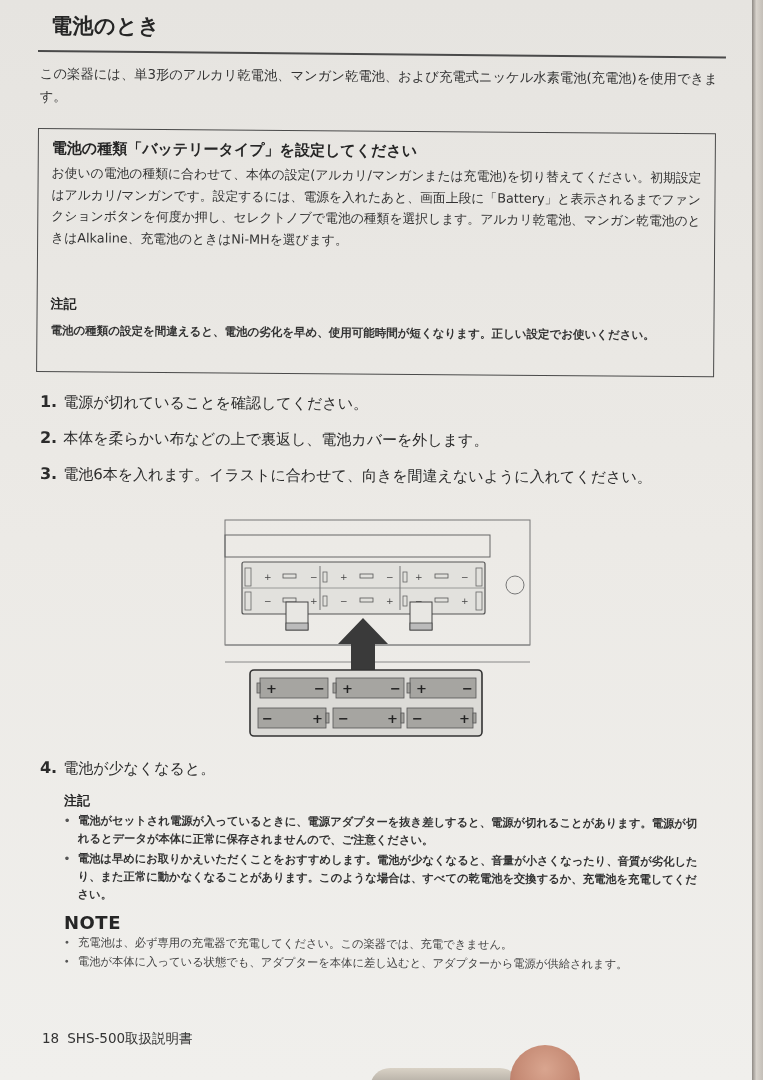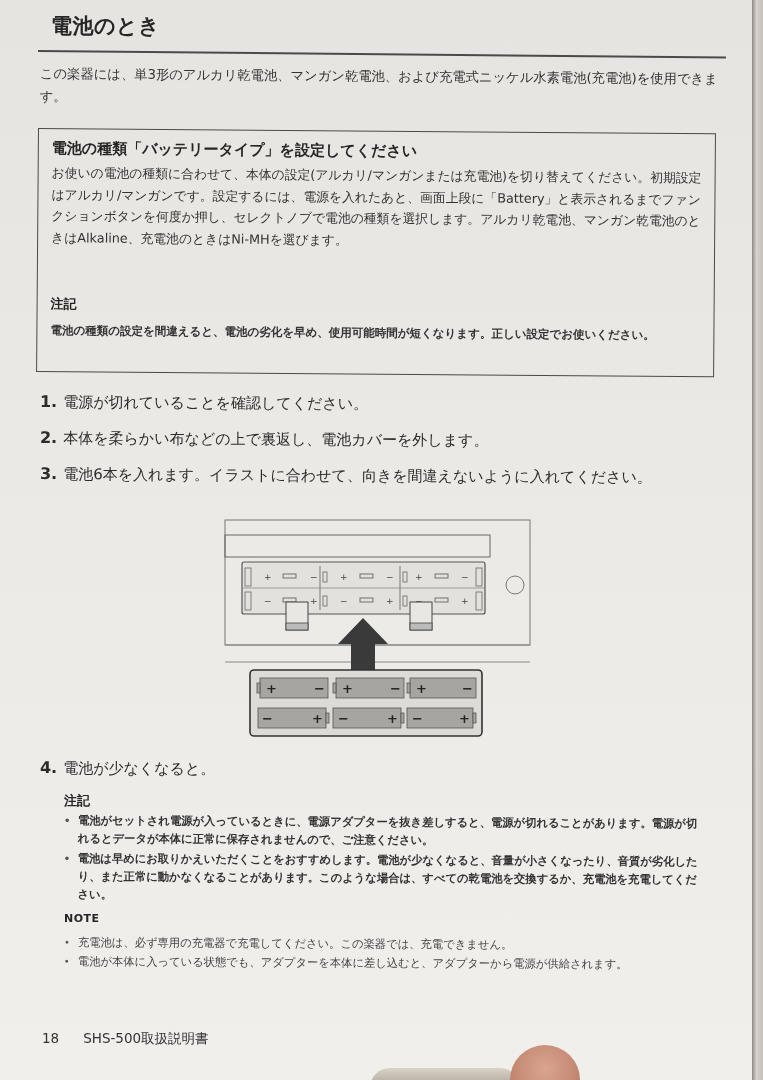--- a/index.html
+++ b/index.html
@@ -71,27 +71,27 @@
     position: relative; padding-left: 14px;
     font-size: 11.3px; line-height: 18px; color: #333;
   }
   .bullets li::before {
     content: "•"; position: absolute; left: 0; top: 0; font-size: 10px; color: #555;
   }
   .bullets.bold li { font-weight: bold; margin-bottom: 2px; }
   .bullets.light li { font-weight: normal; color: #444; margin-bottom: 1px; }
   .note-en {
     position: absolute; left: 64px; top: 912px;
-    font-size: 11px; font-weight: bold; color: #262626; letter-spacing: 0.5px;
+    font-size: 18px; font-weight: bold; color: #262626; letter-spacing: 0.5px;
   }
   .footer {
     position: absolute; left: 42px; top: 1030px;
     font-size: 13.5px; color: #333;
   }
-  .footer .pg { margin-right: 24px; }
+  .footer .pg { margin-right: 8px; }
   .finger {
     position: absolute; left: 510px; top: 1045px; width: 70px; height: 60px;
     background: radial-gradient(ellipse at 50% 40%, #d9a58f 0%, #c58a74 60%, #b07060 100%);
     border-radius: 40px 40px 0 0;
   }
   .finger2 {
     position: absolute; left: 370px; top: 1068px; width: 150px; height: 20px;
     background: linear-gradient(180deg, #d9d2c6, #a9a39a);
     border-radius: 20px 20px 0 0;
   }

